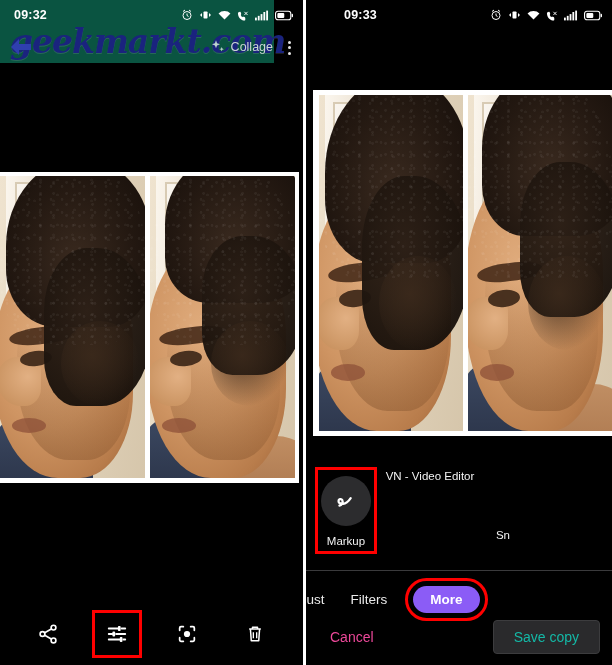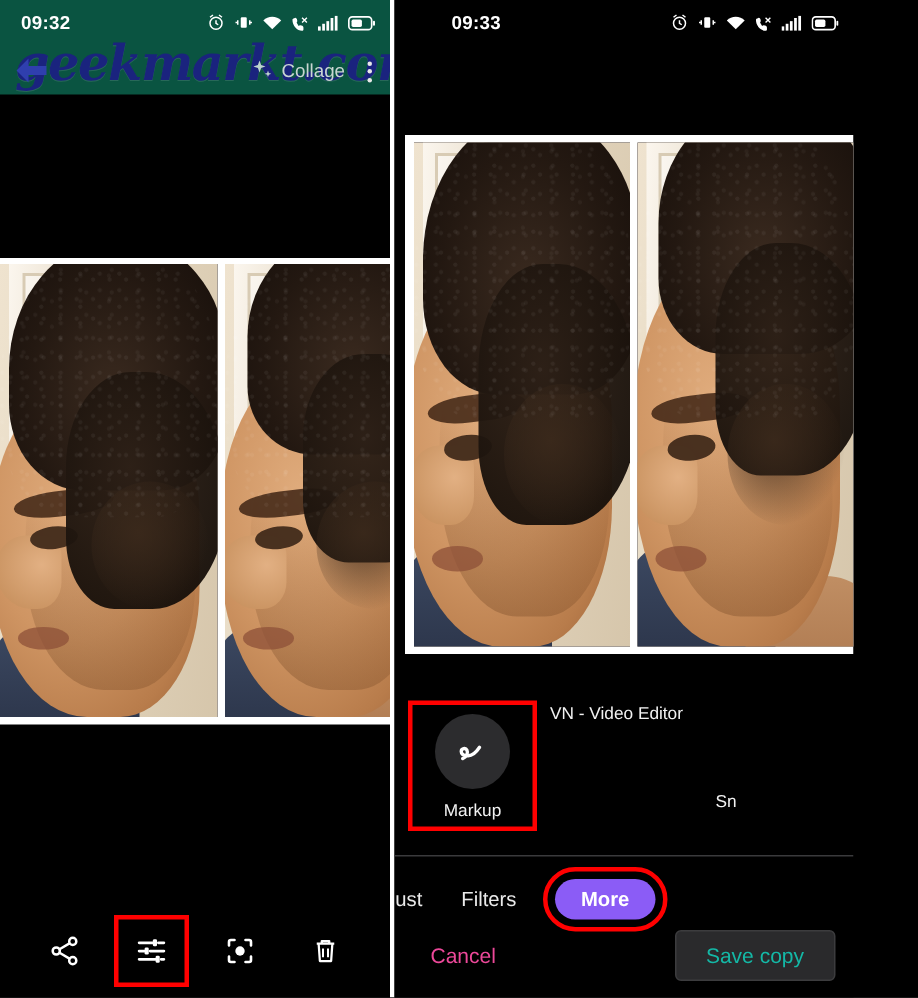--- a/index.html
+++ b/index.html
@@ -2,21 +2,21 @@
 <html><head>
 <meta charset="utf-8">
 <style>
   * { margin:0; padding:0; box-sizing:border-box; }
   html,body { width:612px; height:665px; background:#000; overflow:hidden;
     font-family:"Liberation Sans", sans-serif; }
 
   .screen { position:relative; width:612px; height:665px; background:#000; display:flex; }
 
   .panel { position:relative; height:665px; background:#000; overflow:hidden; }
-  .panel-left  { width:260px; }
+  .panel-left  { width:303px; }
   .panel-gap   { width:3px; background:#ffffff; height:665px; }
   .panel-right { width:306px;padding-left:24px; }
 
   
   .statusbar { position:relative; height:30px; display:flex; align-items:center;
     justify-content:space-between; padding:0 10px 0 14px; z-index:5; }
   .status-time { color:#fff; font-size:12.5px; font-weight:700; letter-spacing:.2px; }
   .status-icons { display:flex; align-items:center; gap:6px; }
   .status-icons svg { display:block; }
 
@@ -98,21 +98,21 @@
 
   
   .bottombar { position:absolute; left:0; bottom:0; width:100%; height:62px;
     display:flex; align-items:center; justify-content:space-around; padding:0 14px; z-index:6; }
   .tool { width:40px; height:34px; display:flex; align-items:center; justify-content:center; }
   .tool.boxed { outline:3px solid #ff0000; outline-offset:1px; width:42px; height:40px; }
 
   
   .apps-row { position:absolute; left:0; top:470px; width:100%; height:94px;
     display:flex; align-items:flex-start; gap:0; padding-left:12px; z-index:6; }
-  .app-item { width:80px; display:flex; flex-direction:column; align-items:center; gap:9px; flex:0 0 auto; }
+  .app-item { width:56px; display:flex; flex-direction:column; align-items:center; gap:9px; flex:0 0 auto; }
   .app-item.wide { width:112px; }
   .app-item.clip { width:34px; overflow:hidden; }
   .app-icon { width:50px; height:50px; border-radius:13px; display:flex;
     align-items:center; justify-content:center; }
   .app-icon.markup { border-radius:50%; background:#2c2c2e; }
   .app-icon.edit { background:linear-gradient(150deg,#f0675e 0%,#e8534c 55%,#d9453f 100%);
     position:relative; overflow:hidden; }
   .app-icon.edit .dot { position:absolute; left:9px; top:8px; width:10px; height:10px;
     border-radius:50%; background:#f8d77a; box-shadow:0 0 0 1px rgba(0,0,0,.12) inset; }
   .app-icon.edit .arc { position:absolute; right:-14px; bottom:-20px; width:56px; height:56px;

